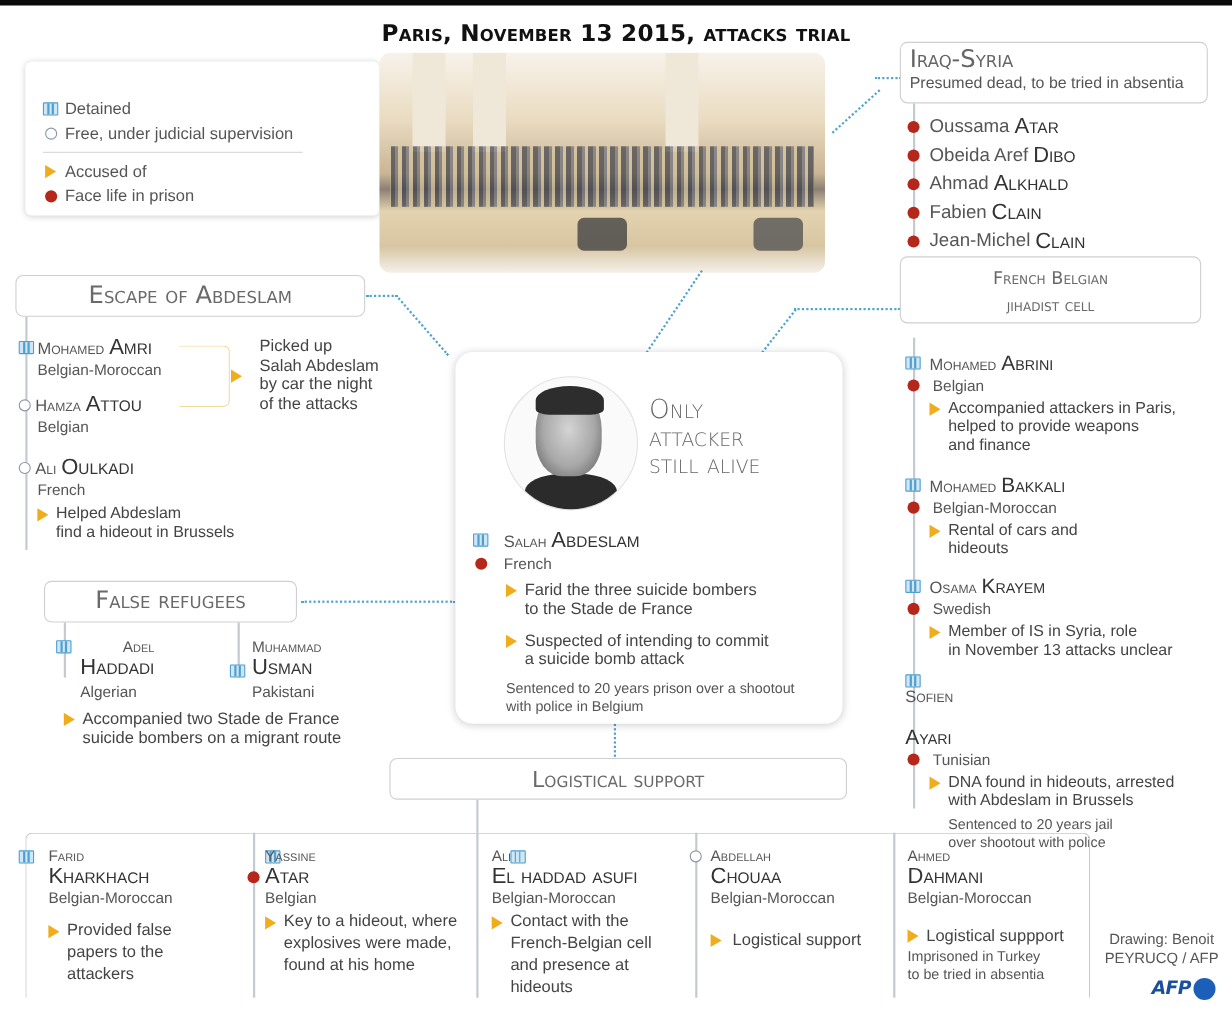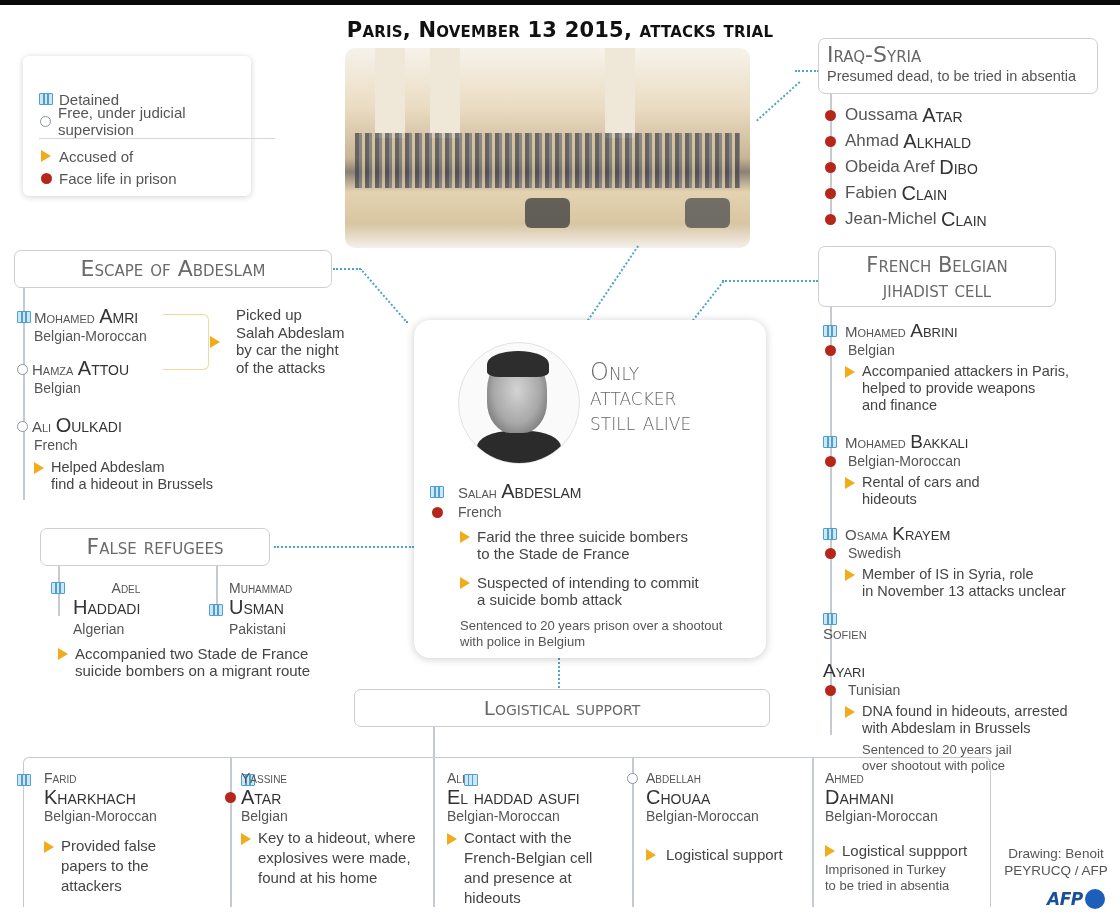--- a/index.html
+++ b/index.html
@@ -8,21 +8,21 @@
 
   .topbar { position: absolute; left: 0; top: 0; width: 1120px; height: 5px; background: #0a0a0a; }
 
   .title { position: absolute; left: 300px; top: 18px; width: 520px; text-align: center;
            font-family: "DejaVu Sans", sans-serif; font-weight: bold; font-size: 21px; color: #111;
            font-variant: small-caps; letter-spacing: 0.2px; }
 
   .abs { position: absolute; }
 
   
-  .legend { position: absolute; left: 23px; top: 56px; width: 228px; height: 140px; background: #fff;
+  .legend { position: absolute; left: 23px; top: 56px; width: 322px; height: 140px; background: #fff;
             border-radius: 6px; box-shadow: 0 1px 6px rgba(0,0,0,0.18); padding: 32px 0 0 16px; }
   .legend-row { display: flex; align-items: center; font-size: 15px; color: #555; height: 22px; }
   .legend-row .ico { width: 14px; margin-right: 6px; display: inline-flex; justify-content: center; }
   .legend-sep { width: 236px; height: 1px; background: #d8d8d8; margin: 6px 0 6px 0; }
 
   
   .i-detained { display: inline-block; width: 14px; height: 12px; border: 1.5px solid #4f9fd0; background: #cfe6f4; position: relative; border-radius: 1px; }
   .i-detained::before, .i-detained::after { content: ""; position: absolute; top: 0; bottom: 0; width: 1.5px; background: #4f9fd0; }
   .i-detained::before { left: 3px; } .i-detained::after { left: 7px; }
   .i-free { display: inline-block; width: 11px; height: 11px; border: 1.5px solid #8c96a6; border-radius: 50%; background: #fff; }
@@ -131,22 +131,22 @@
 <div class="dots" style="left:560px; top:658px; width:30px; transform: rotate(90deg);"></div>
 
 
 <div class="sec" style="left:818px; top:38px; width:280px; height:56px; text-align:left; padding:4px 0 0 8px;">
   <div style="font-size:22px; line-height:24px; color:#666;">Iraq-Syria</div>
   <div style="font-variant:normal; font-family:'Liberation Sans',sans-serif; font-size:14.5px; color:#555; line-height:18px;">Presumed dead, to be tried in absentia</div>
 </div>
 <div class="vline" style="left:830px; top:94px; height:126px;"></div>
 <div class="abs" style="left:825px; top:102px;">
   <div style="display:flex; align-items:center; height:26px;"><span class="i-life" style="margin-right:9px;"></span><span class="nat" style="font-size:17px;">Oussama</span>&nbsp;<span class="name-last">Atar</span></div>
+  <div style="display:flex; align-items:center; height:26px;"><span class="i-life" style="margin-right:9px;"></span><span class="nat" style="font-size:17px;">Obeida Aref</span>&nbsp;<span class="name-last">Dibo</span></div>
   <div style="display:flex; align-items:center; height:26px;"><span class="i-life" style="margin-right:9px;"></span><span class="nat" style="font-size:17px;">Ahmad</span>&nbsp;<span class="name-last">Alkhald</span></div>
-  <div style="display:flex; align-items:center; height:26px;"><span class="i-life" style="margin-right:9px;"></span><span class="nat" style="font-size:17px;">Obeida Aref</span>&nbsp;<span class="name-last">Dibo</span></div>
   <div style="display:flex; align-items:center; height:26px;"><span class="i-life" style="margin-right:9px;"></span><span class="nat" style="font-size:17px;">Fabien</span>&nbsp;<span class="name-last">Clain</span></div>
   <div style="display:flex; align-items:center; height:26px;"><span class="i-life" style="margin-right:9px;"></span><span class="nat" style="font-size:17px;">Jean-Michel</span>&nbsp;<span class="name-last">Clain</span></div>
 </div>
 
 
 <div class="sec" style="left:14px; top:250px; width:318px; height:38px; font-size:22px; line-height:36px;">
   <span>Escape of Abdeslam</span>
 </div>
 <div class="vline" style="left:23px; top:288px; height:212px;"></div>
 
@@ -260,21 +260,21 @@
         <div>a suicide bomb attack</div>
       </div>
   </div>
   <div class="abs note" style="left:46px; top:298px;">
     <div>Sentenced to 20 years prison over a shootout</div>
     <div>with police in Belgium</div>
   </div>
 </div>
 
 
-<div class="sec" style="left:818px; top:246px; width:238px; height:61px; font-size:21px; line-height:25px; padding-top:6px;">
+<div class="sec" style="left:818px; top:233px; width:274px; height:61px; font-size:16px; line-height:25px; padding-top:6px;">
   <div>French Belgian</div>
   <div>jihadist cell</div>
 </div>
 <div class="vline" style="left:830px; top:307px; height:428px;"></div>
 
 <div class="abs" style="left:823px; top:320px; width:290px;">
   <div style="display:flex; align-items:baseline;"><span class="i-detained" style="margin-right:8px;"></span><span class="name-first">Mohamed</span>&nbsp;<span class="name-last" style="font-size:19px;">Abrini</span></div>
   <div style="display:flex; align-items:center;">
       <span class="i-life" style="margin:0 12px 0 2px;"></span>
       <span class="nat">Belgian</span>

